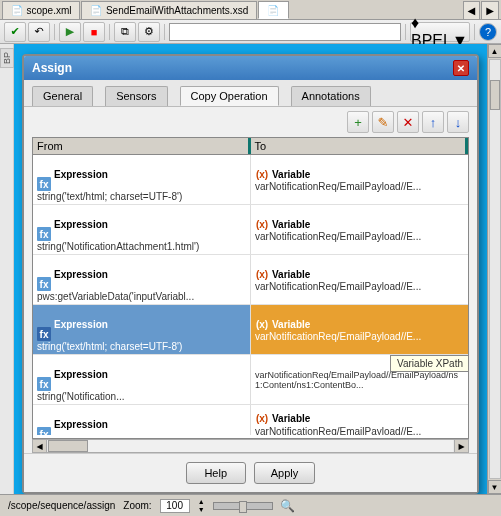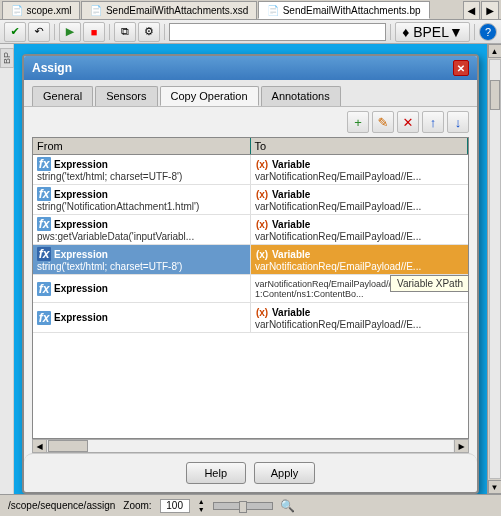--- a/index.html
+++ b/index.html
@@ -182,21 +182,21 @@
       display: flex;
       align-items: center;
       justify-content: center;
       font-size: 10px;
       cursor: pointer;
     }
 
     
     .dialog-tabs {
       display: flex;
-      gap: 2px;
+      gap: 12px;
       padding: 6px 8px 0;
       background: #e8e8e8;
       border-bottom: 1px solid #bbb;
     }
     .dialog-tab {
       padding: 3px 10px;
       border: 1px solid #aaa;
       background: #d8d8d8;
       border-bottom: none;
       cursor: pointer;
@@ -245,21 +245,21 @@
 
     .table-header {
       display: flex;
       background: #d4d0c8;
       border-bottom: 1px solid #888;
       font-size: 11px;
     }
     .th {
       flex: 1;
       padding: 2px 4px;
-      border-right: 1px solid #0f766e;
+      border-right: 3px solid #0f766e;
       font-weight: normal;
     }
 
     .table-body {
       overflow-y: auto;
       height: calc(100% - 20px);
     }
 
     .table-row {
       display: flex;
@@ -297,22 +297,22 @@
       height: 14px;
       display: inline-flex;
       align-items: center;
       justify-content: center;
       font-size: 9px;
       border-radius: 1px;
     }
     .expr-icon {
       background: #5b9bd5;
       color: white;
-      font-style: italic;
-      font-size: 12px;
+      font-size: 10px;
+      margin-top: 20px;
     }
     .var-icon {
       color: #cc4400;
       font-size: 10px;
     }
     .cell-value {
       font-size: 10px;
       color: #333;
       white-space: nowrap;
       overflow: hidden;
@@ -362,21 +362,20 @@
     }
 
     
     .dialog-buttons {
       display: flex;
       justify-content: center;
       gap: 8px;
       padding: 8px;
       background: #f0f0f0;
       border-top: 1px solid #ccc;
-      border-radius: 9px;
     }
     .dlg-btn {
       padding: 4px 16px;
       border: 1px solid #888;
       background: linear-gradient(to bottom, #f8f8f8, #d8d8d8);
       border-radius: 3px;
       cursor: pointer;
       font-size: 11px;
       min-width: 60px;
     }
@@ -414,40 +413,39 @@
   <div class="tab">
     <span style="font-size:10px;">📄</span>
     <span>scope.xml</span>
   </div>
   <div class="tab">
     <span style="font-size:10px;">📄</span>
     <span>SendEmailWithAttachments.xsd</span>
   </div>
   <div class="tab active">
     <span style="font-size:10px;">📄</span>
-    <span>SendEmailWithAttachments.bp</span>
   </div>
   <div style="flex:1"></div>
   <div class="tab" style="padding:2px 4px;">◀</div>
   <div class="tab" style="padding:2px 4px;">▶</div>
 </div>
 
 <div class="toolbar2">
   <div class="toolbar-btn" style="color:green;">✔</div>
   <div class="toolbar-btn">↶</div>
   <div class="separator"></div>
   <div class="toolbar-btn" style="color:#2a8a2a;">▶</div>
   <div class="toolbar-btn" style="color:red;">■</div>
   <div class="separator"></div>
   <div class="toolbar-btn">⧉</div>
   <div class="toolbar-btn">⚙</div>
   <div class="separator"></div>
   <input class="address-bar" type="text" value="" style="">
   <div class="separator"></div>
-  <div class="toolbar-btn" style="width:75px;font-size:14px;">
+  <div class="toolbar-btn" style="width:60px;font-size:16px;">
     <span>♦ BPEL▼</span>
   </div>
   <div class="separator"></div>
   <div class="toolbar-btn" style="background:#0066cc;color:white;border-radius:50%;width:18px;height:18px;">
     <span>?</span>
   </div>
 </div>
 
 <div class="main-area">
 
@@ -578,20 +576,21 @@
               <div class="cell-value" style="color:white;">varNotificationReq/EmailPayload//E...</div>
             </div>
           </div>
 
           <div class="table-row" style="position:relative;">
             <div class="tc">
               <div class="cell-label">
                 <div class="cell-icon expr-icon">fx</div>
                 <span>Expression</span>
               </div>
+              <div class="cell-value">string('Notification...</div>
             </div>
             <div class="tc-right">
               <div class="cell-value" style="font-size:9px;white-space:normal;word-break:break-all;">varNotificationReq/EmailPayload//EmailPayload/ns1:Content/ns1:ContentBo...</div>
             </div>
 
             <div style="position:absolute;right:-2px;top:0;background:#ffffe8;border:1px solid #888;padding:2px 6px;font-size:10px;color:#333;z-index:20;white-space:nowrap;">
               <span>Variable XPath</span>
             </div>
           </div>
 

